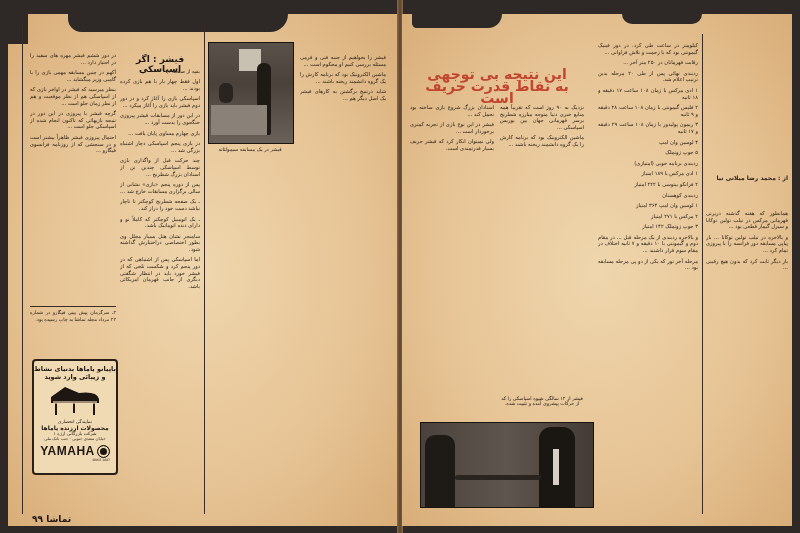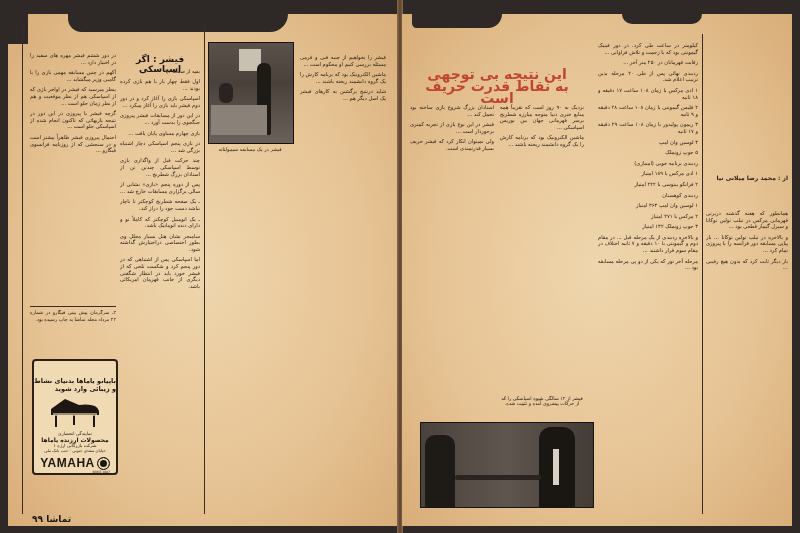--- a/index.html
+++ b/index.html
@@ -60,21 +60,21 @@
       <p>در بازی پنجم اسپاسکی دچار اشتباه بزرگی شد ...</p>
       <p>چند حرکت قبل از واگذاری بازی توسط اسپاسکی چندین تن از استادان بزرگ شطرنج ...</p>
       <p>پس از دوره پنجم «بازی» نشانی از سالی برگزاری مسابقات خارج شد ...</p>
       <p>ـ یک صفحه شطرنج کوچکتر تا ناچار نباشد دست خود را دراز کند.</p>
       <p>ـ یک اتومبیل کوچکتر که کاملاً نو و دارای دنده اتوماتیک باشد.</p>
       <p>سامنجر نشان هتل بسیار مجلل وی بطور اختصاصی دراختیارش گذاشته شود.</p>
       <p>اما اسپاسکی پس از اشتباهی که در دور پنجم کرد و شکست تلخی که از فیشر خورد باید در انتظار شگفتی دیگری از جانب قهرمان امریکائی باشد.</p>
     </div>
 
     <div class="ad-box" style="left:24px;top:345px;width:82px;height:112px;">
-      <div style="direction:rtl;font-size:6.5px;font-weight:bold;line-height:8px;margin-top:16px;color:#1d1612;">باپیانو یاماها بدنیای نشاط و زیبائی وارد شوید</div>
+      <div style="direction:rtl;text-align:center;font-size:6.5px;font-weight:bold;line-height:8px;margin-top:4px;color:#1d1612;">باپیانو یاماها بدنیای نشاط و زیبائی وارد شوید</div>
       <svg width="60" height="34" viewBox="0 0 60 34" style="display:block;margin:2px auto;">
         <path d="M6 14 L20 4 L34 10 Q52 8 54 16 L54 20 L6 20 Z" fill="#1d1612"></path>
         <rect x="10" y="20" width="2" height="12" fill="#1d1612"></rect>
         <rect x="48" y="20" width="2" height="12" fill="#1d1612"></rect>
         <rect x="28" y="20" width="2" height="10" fill="#1d1612"></rect>
         <rect x="8" y="18" width="44" height="3" fill="#f0dab3" opacity="0.6"></rect>
       </svg>
       <div style="direction:rtl;text-align:center;font-size:4.5px;color:#2a2018;">نمایندگی انحصاری</div>
       <div style="direction:rtl;text-align:center;font-size:6px;font-weight:bold;color:#1d1612;">محصولات ارزنده یاماها</div>
       <div style="direction:rtl;text-align:center;font-size:4.5px;color:#2a2018;">شرکت بازرگانی ارژه ۱</div>

